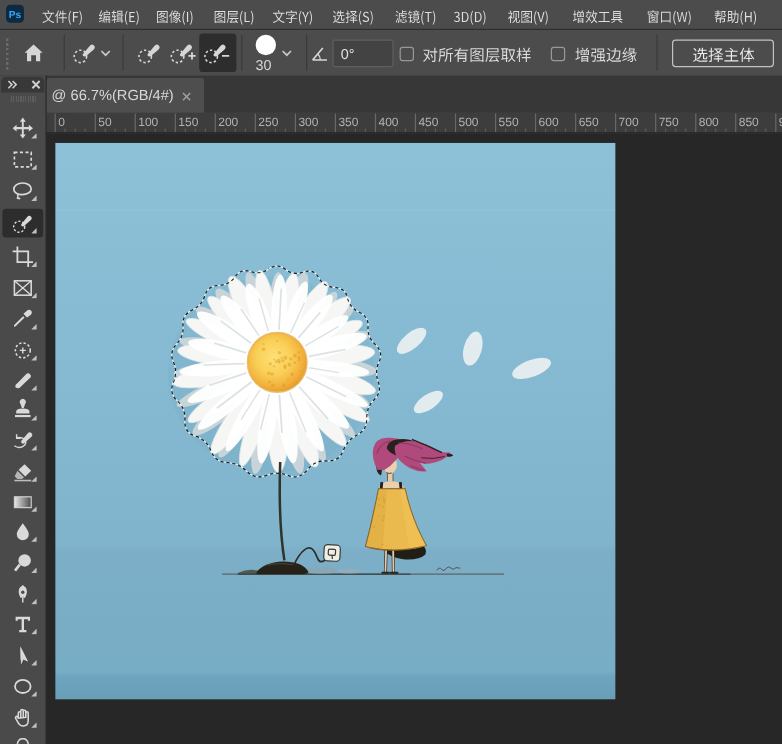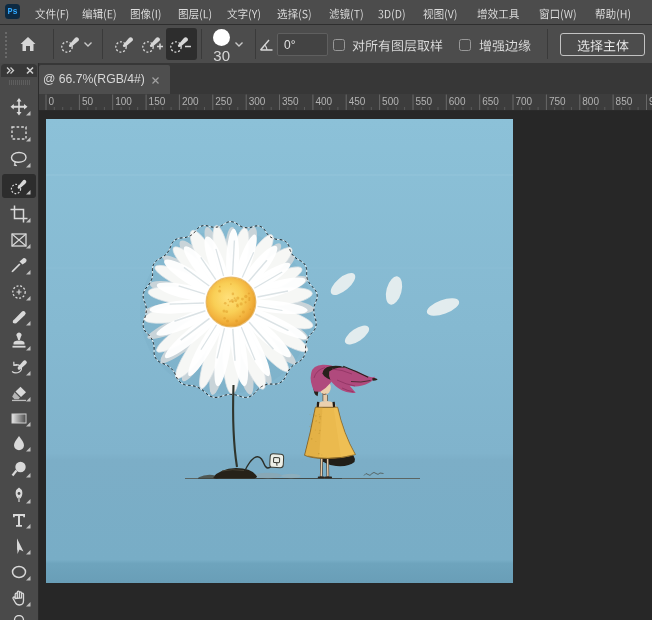--- a/index.html
+++ b/index.html
@@ -1,20 +1,20 @@
 <!DOCTYPE html>
 <html><head><meta charset="utf-8"><style>
 *{margin:0;padding:0;box-sizing:border-box}
 html,body{width:652px;height:620px;overflow:hidden;background:#4c4c4c;
 font-family:"Liberation Sans",sans-serif;}
 .abs{position:absolute}
 </style></head>
 <body>
 <div class="abs" style="left:0;top:0;width:652px;height:24px;background:#4c4c4c"></div>
-<div class="abs" style="left:5px;top:4px;width:15px;height:15px;background:#0d2a42;border-radius:3.5px;font-family:Liberation Mono, monospace;">
+<div class="abs" style="left:5px;top:4px;width:15px;height:15px;background:#0d2a42;border-radius:3.5px;">
 <span style="position:absolute;left:0;top:0;width:15px;height:15px;display:flex;align-items:center;justify-content:center;font-size:8.5px;font-weight:bold;color:#31a8ff">Ps</span>
   </div>
 <div class="abs" style="left:0;top:24px;width:652px;height:1px;background:#2e2e2e"></div>
 <div class="abs" style="left:0;top:25px;width:652px;height:38px;background:#4c4c4c"></div>
 <div class="abs" style="left:0;top:63px;width:652px;height:31px;background:#373737"></div>
 <div class="abs" style="left:38px;top:94px;width:614px;height:17px;background:#3d3d3d"></div>
 <div class="abs" style="left:38px;top:111px;width:614px;height:509px;background:#272727"></div>
 <div class="abs" style="left:0;top:63px;width:38px;height:557px;background:#4a4a4a"></div>
 <div class="abs" style="left:37.5px;top:63px;width:1px;height:557px;background:#2c2c2c"></div>
 <div class="abs" style="left:1px;top:64px;width:36px;height:13px;background:#383838;border-radius:4px 4px 0 0"></div>
@@ -77,21 +77,21 @@
 <path d="M10.5 10.5 L15.5 4.5 Q17.5 2.2 19.3 3.9 Q21 5.7 18.7 7.6 L12.8 12.6 Q11.2 13.6 10.1 12.4 Q9.4 11.4 10.5 10.5Z" fill="#d6d6d6"></path>
 <path d="M17 12.5 h6 M20 9.5 v6" stroke="#d6d6d6" stroke-width="1.5"></path>
   </svg>
 <svg class="abs" style="left:168px;top:34px" width="24.0" height="22.0" viewBox="0 0 24 22">
 <circle cx="8" cy="13" r="5.2" fill="none" stroke="#d6d6d6" stroke-width="1.3" stroke-dasharray="2 1.8"></circle>
 <path d="M10.5 10.5 L15.5 4.5 Q17.5 2.2 19.3 3.9 Q21 5.7 18.7 7.6 L12.8 12.6 Q11.2 13.6 10.1 12.4 Q9.4 11.4 10.5 10.5Z" fill="#d6d6d6"></path>
 <path d="M17 12.5 h6" stroke="#d6d6d6" stroke-width="1.5"></path>
   </svg>
 <div class="abs" style="left:201px;top:29px;width:1px;height:30px;background:#3a3a3a"></div>
 <div class="abs" style="left:213px;top:29px;width:17px;height:17px;background:#fff;border-radius:50%"></div>
-<div class="abs" style="left:213px;top:47px;width:17px;text-align:right;font-size:15px;color:#d6d6d6">30</div>
+<div class="abs" style="left:213px;top:47px;width:17px;text-align:left;font-size:12px;color:#d6d6d6">30</div>
 <svg class="abs" style="left:234px;top:41px" width="10" height="7" viewBox="0 0 10 7">
     <path d="M1.5 1.5 L5 5 L8.5 1.5" fill="none" stroke="#c9c9c9" stroke-width="1.4"></path>
   </svg>
 <div class="abs" style="left:255px;top:29px;width:1px;height:30px;background:#3a3a3a"></div>
 <svg class="abs" style="left:259px;top:38px" width="15" height="14" viewBox="0 0 15 14">
 <path d="M1.5 12 L10 2 M1.5 12 L13.5 12" stroke="#d6d6d6" stroke-width="1.4" fill="none"></path>
 <path d="M8 12 A7 7 0 0 0 5.6 6.8" stroke="#d6d6d6" stroke-width="1.1" fill="none"></path>
   </svg>
 <div class="abs" style="left:277px;top:33px;width:51px;height:23px;background:#434343;border:1px solid #5f5f5f;border-radius:2px;">
 <span style="position:absolute;left:6px;top:4px;font-size:12px;color:#e0e0e0">0°</span>

